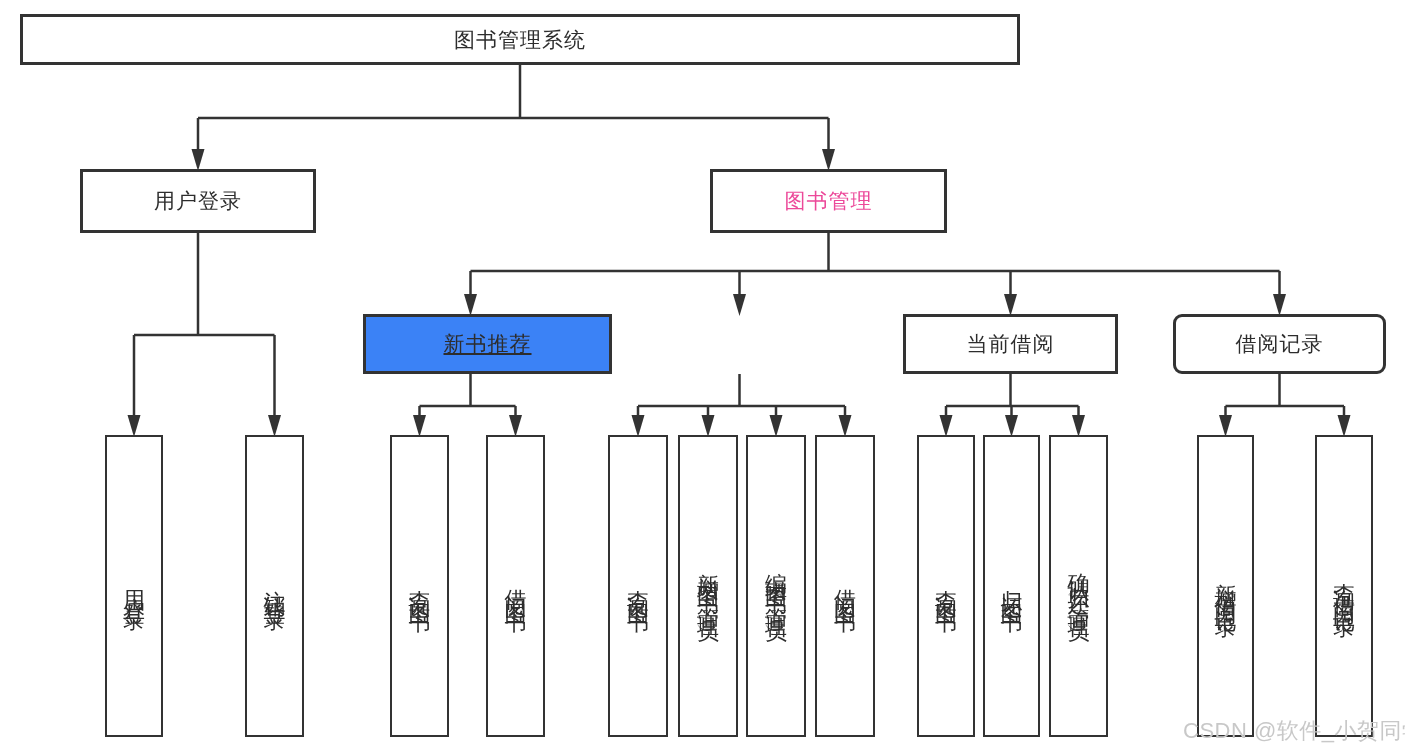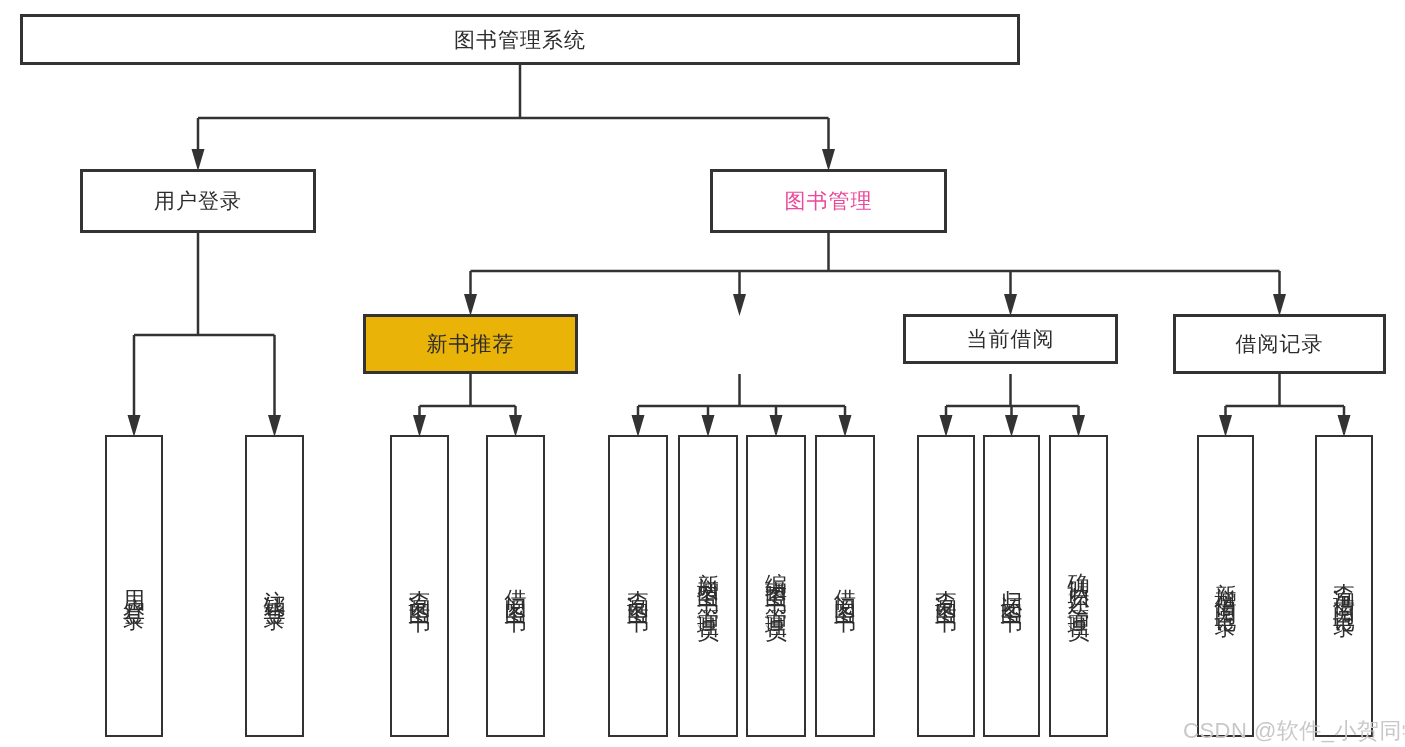--- a/index.html
+++ b/index.html
@@ -100,27 +100,27 @@
   <div id="nodes">
       <div class="node h" style="left: 20px; top: 14px; width: 1000px; height: 51px; border-width: 3px; border-color: rgb(51, 51, 51); background: rgb(255, 255, 255); color: rgb(45, 45, 45);">
         <span>图书管理系统</span>
       </div>
       <div class="node h" style="left: 80px; top: 169px; width: 236px; height: 64px; border-width: 3px; border-color: rgb(51, 51, 51); background: rgb(255, 255, 255); color: rgb(45, 45, 45);">
         <span>用户登录</span>
       </div>
       <div class="node h" style="left: 710px; top: 169px; width: 237px; height: 64px; border-width: 3px; border-color: rgb(51, 51, 51); background: rgb(255, 255, 255); color: #ec4899;">
         <span>图书管理</span>
       </div>
-      <div class="node h" style="left: 363px; top: 314px; width: 215px; height: 60px; border-width: 3px; border-color: rgb(51, 51, 51); background: #eab308; color: rgb(45, 45, 45);">
+      <div class="node h" style="left: 363px; top: 314px; width: 249px; height: 60px; border-width: 3px; border-color: rgb(51, 51, 51); background: #3b82f6; color: rgb(45, 45, 45); text-decoration: underline;">
         <span>新书推荐</span>
       </div>
-      <div class="node h" style="left: 903px; top: 314px; width: 215px; height: 50px; border-width: 3px; border-color: rgb(51, 51, 51); background: rgb(255, 255, 255); color: rgb(45, 45, 45);">
+      <div class="node h" style="left: 903px; top: 314px; width: 215px; height: 60px; border-width: 3px; border-color: rgb(51, 51, 51); background: rgb(255, 255, 255); color: rgb(45, 45, 45);">
         <span>当前借阅</span>
       </div>
-      <div class="node h" style="left: 1173px; top: 314px; width: 213px; height: 60px; border-width: 3px; border-color: rgb(51, 51, 51); background: rgb(255, 255, 255); color: rgb(45, 45, 45);">
+      <div class="node h" style="left: 1173px; top: 314px; width: 213px; height: 60px; border-width: 3px; border-color: rgb(51, 51, 51); background: rgb(255, 255, 255); color: rgb(45, 45, 45); border-radius: 9px;">
         <span>借阅记录</span>
       </div>
       <div class="node v" style="left: 105px; top: 435px; width: 58px; height: 302px; border-width: 2.5px; border-color: rgb(51, 51, 51); background: rgb(255, 255, 255); color: rgb(45, 45, 45);">
         <span>用户登录</span>
       </div>
       <div class="node v" style="left: 245px; top: 435px; width: 59px; height: 302px; border-width: 2.5px; border-color: rgb(51, 51, 51); background: rgb(255, 255, 255); color: rgb(45, 45, 45);">
         <span>注销登录</span>
       </div>
       <div class="node v" style="left: 390px; top: 435px; width: 59px; height: 302px; border-width: 2.5px; border-color: rgb(51, 51, 51); background: rgb(255, 255, 255); color: rgb(45, 45, 45);">
         <span>查询图书</span>

